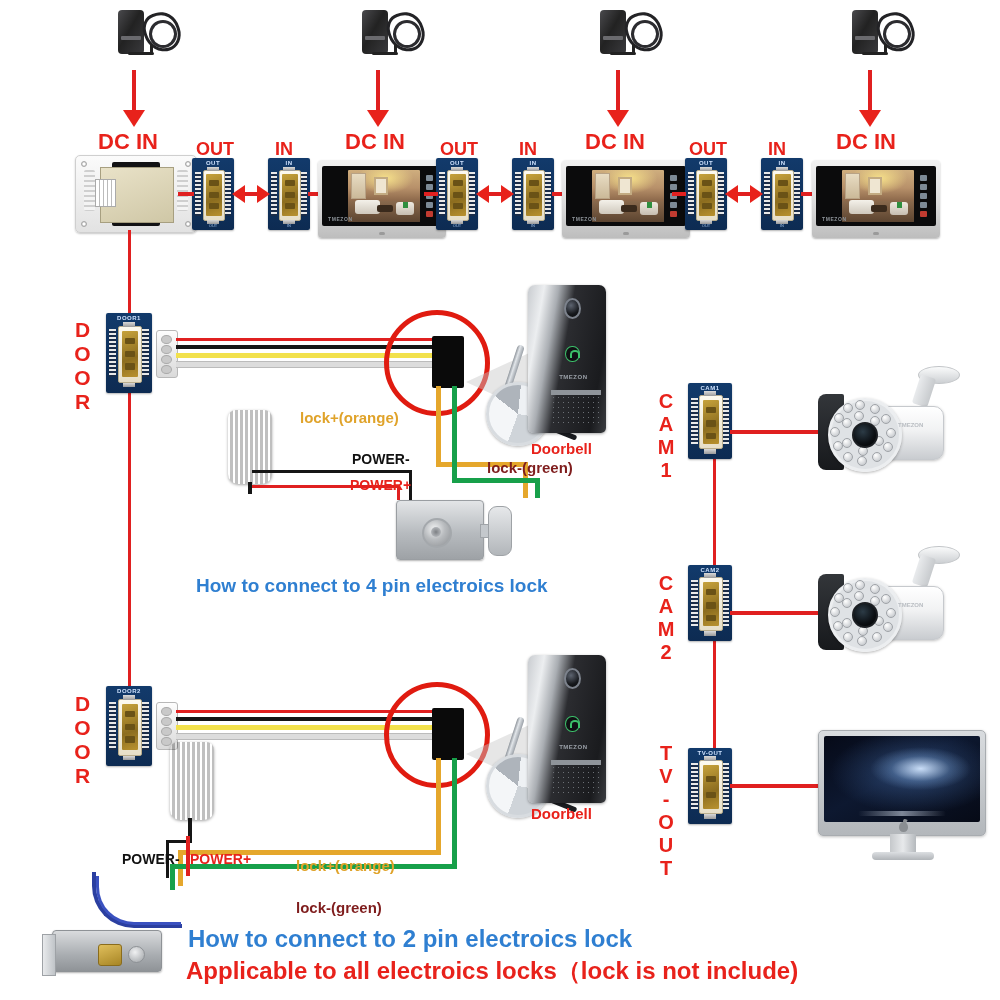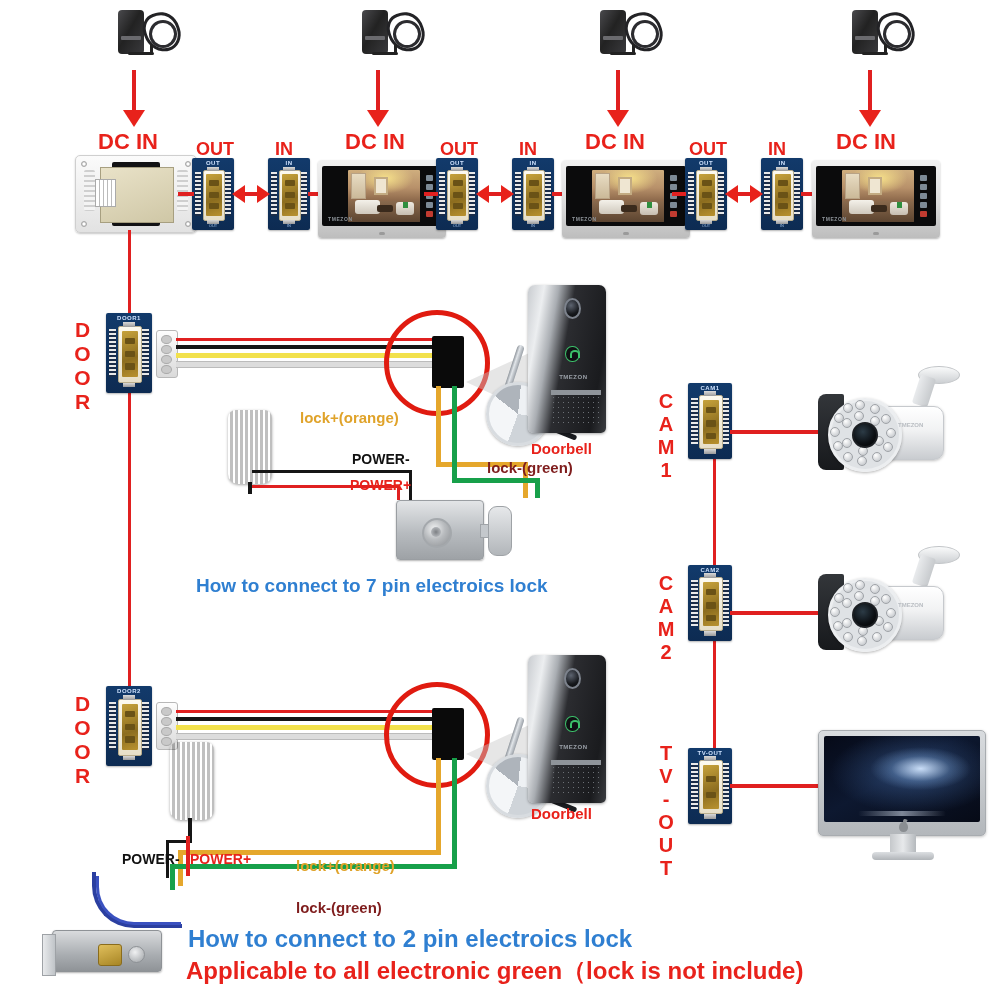--- a/index.html
+++ b/index.html
@@ -548,21 +548,21 @@
   <div class="lbl lbl-black" style="left:352px;top:452px;font-size:14px;">POWER-</div>
   <div class="lbl lbl-red" style="left:350px;top:478px;font-size:14px;">POWER+</div>
 
   <div class="lock4" style="left:396px;top:492px;width:130px;height:78px;">
     <div class="mainb"></div>
       <div class="cyl"></div>
       <div class="tab"></div>
       <div class="strike"></div>
   </div>
 
-  <div class="lbl lbl-blue" style="left:196px;top:576px;font-size:19px;">How to connect to 7 pin electroics lock</div>
+  <div class="lbl lbl-blue" style="left:196px;top:576px;font-size:19px;">How to connect to 4 pin electroics lock</div>
 
   <div class="lbl lbl-red vert" style="left:72px;top:692px;font-size:21px;">DOOR</div>
 
   <div class="conn" style="left:106px;top:686px;width:46px;height:80px;">
     <div class="cap">DOOR2</div>
     <div class="pins"></div>
       <div class="pins r"></div>
     <div class="sock">
         <div class="gold">
           <s style="top:14%"></s>
@@ -638,21 +638,21 @@
               border-radius:0 0 0 38px;"></div>
 
   <div class="lock2" style="left:52px;top:930px;width:122px;height:56px;">
     <div class="mainb"></div>
       <div class="face"></div>
       <div class="gold"></div>
       <div class="knob2"></div>
   </div>
 
   <div class="lbl lbl-blue" style="left:188px;top:927px;font-size:24px;">How to connect to 2 pin electroics lock</div>
-  <div class="lbl lbl-red" style="left:186px;top:959px;font-size:24px;">Applicable to all electronic green（lock is not include)</div>
+  <div class="lbl lbl-red" style="left:186px;top:959px;font-size:24px;">Applicable to all electroics locks（lock is not include)</div>
 
   <div class="wire wire-red" style="left:713px;top:455px;width:3px;height:140px;"></div>
   <div class="wire wire-red" style="left:713px;top:635px;width:3px;height:120px;"></div>
 
   <div class="lbl lbl-red vert" style="left:656px;top:390px;font-size:20px;">CAM1</div>
   <div class="conn" style="left:688px;top:383px;width:44px;height:76px;">
     <div class="cap">CAM1</div>
     <div class="pins"></div>
       <div class="pins r"></div>
     <div class="sock">

